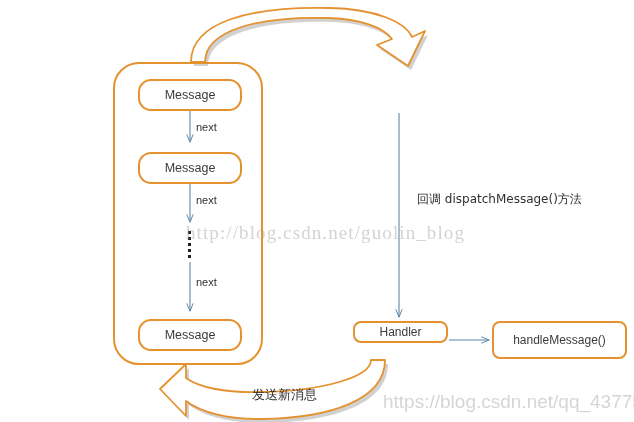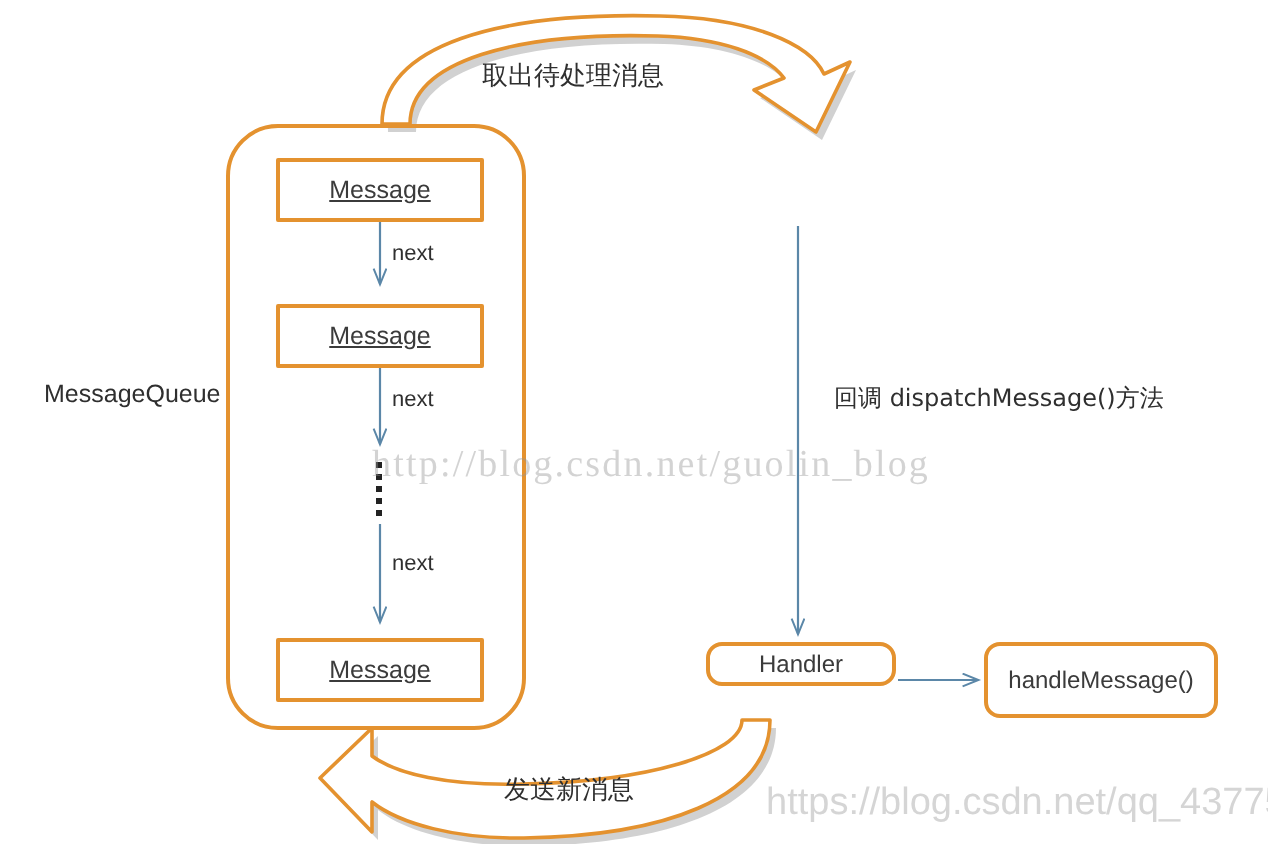--- a/index.html
+++ b/index.html
@@ -44,23 +44,22 @@
     position: absolute;
     box-sizing: border-box;
     border: 2px solid #E4922F;
     border-radius: 26px;
     background: transparent;
     z-index: 3;
   }
   .msg-box {
     width: 104px;
     height: 32px;
-    border-radius: 1px;
+    border-radius: 13px;
     font-size: 12.5px;
-    text-decoration: underline;
   }
 
   
   .label {
     position: absolute;
     color: #2f2f2f;
     white-space: nowrap;
     z-index: 6;
   }
   .label-cn {
@@ -185,21 +184,20 @@
                L160,389
                L186,364
                L186,378
                C198,387 224,393 261,392
                C323,391 371,377 371,360 Z" fill="#FFFFFF" stroke="#E4922F" stroke-width="1.8" stroke-linejoin="round"></path>
     </g>
   </svg>
 
   <div class="queue-container" style="left:113px; top:62px; width:150px; height:303px;"></div>
 
-  <div class="label label-mq" style="left:22px; top:190px;">MessageQueue</div>
 
   <div class="node msg-box" style="left:138px; top:79px;">Message</div>
 
   <div class="node msg-box" style="left:138px; top:152px;">Message</div>
 
   <div class="node msg-box" style="left:138px; top:319px;">Message</div>
 
   <div class="label label-sm" style="left:196px; top:121px;">next</div>
 
   <div class="label label-sm" style="left:196px; top:194px;">next</div>
@@ -210,23 +208,22 @@
     <i></i>
       <i></i>
       <i></i>
       <i></i>
       <i></i>
   </div>
 
 
   <div class="node" style="left:353px; top:321px; width:95px; height:22px;">Handler</div>
 
-  <div class="node" style="left:492px; top:321px; width:117px; height:38px;">handleMessage()</div>
-
-  <div class="label label-cn" style="left:241px; top:29px;">取出待处理消息</div>
+  <div class="node" style="left:492px; top:321px; width:135px; height:38px;">handleMessage()</div>
+
 
   <div class="label label-mixed" style="left:417px; top:191px;">回调 dispatchMessage()方法</div>
 
   <div class="label label-cn" style="left:252px; top:386px;font-family:Liberation Serif, serif;">发送新消息</div>
 
   <div class="watermark wm-1" style="left:186px; top:222px;">http://blog.csdn.net/guolin_blog</div>
 
   <div class="watermark wm-2" style="left:383px; top:391px;">https://blog.csdn.net/qq_43775034</div>
 
 </div>

